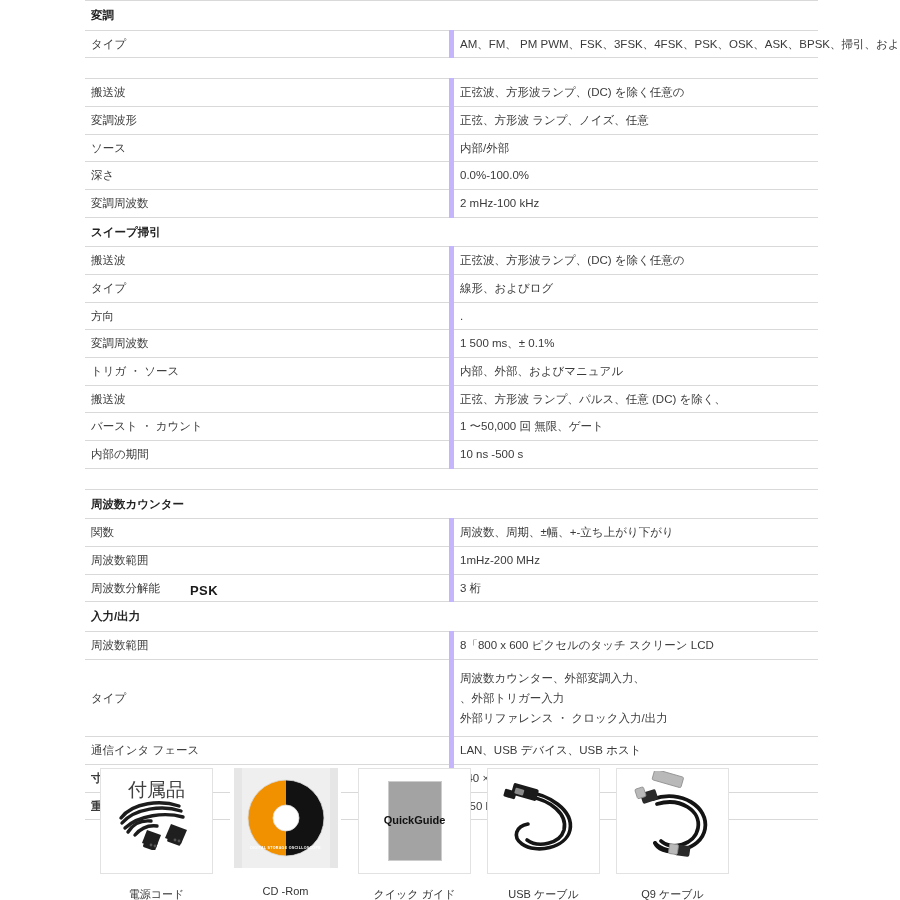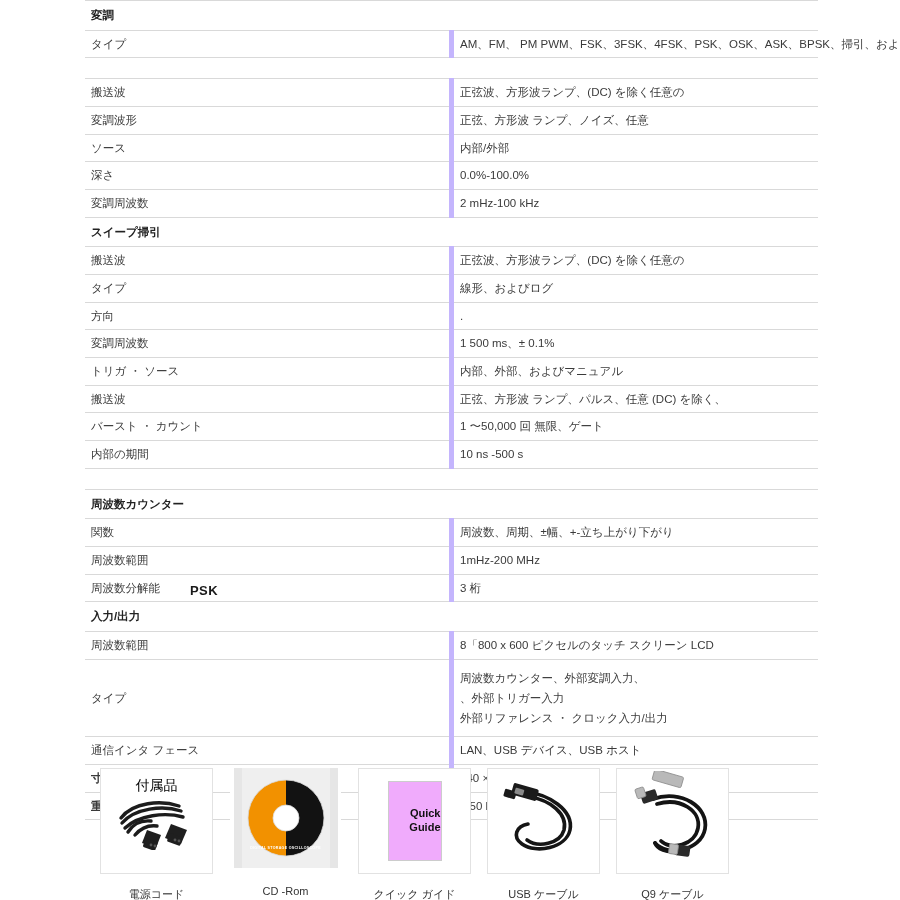--- a/index.html
+++ b/index.html
@@ -107,43 +107,42 @@
     color: #333333;
     text-align: center;
     white-space: nowrap;
   }
   .acc-overlay-top {
     position: absolute;
     top: 8px;
     left: 0;
     width: 100%;
     text-align: center;
-    font-size: 14px;
-    color: #000000;
+    font-size: 19px;
+    color: #404040;
     font-weight: 500;
   }
   .cd-label {
     position: absolute;
     bottom: 22px;
     left: 0;
     width: 100%;
     text-align: center;
     font-size: 3.6px;
     color: #ffffff;
     letter-spacing: 0.3px;
     font-weight: bold;
   }
   .qg-page {
     width: 52px;
     height: 78px;
     border: 1px solid #cccccc;
-    background: #f0abfc;
+    background: #a3a3a3;
     display: flex;
-    flex-direction: column;
-    align-items: flex-end;
+    align-items: center;
     justify-content: center;
   }
   .qg-page span {
     font-size: 11px;
     font-weight: bold;
     color: #111111;
     line-height: 1.25;
   }
   .bnc-caption-wrap { position: relative; }
 </style>

